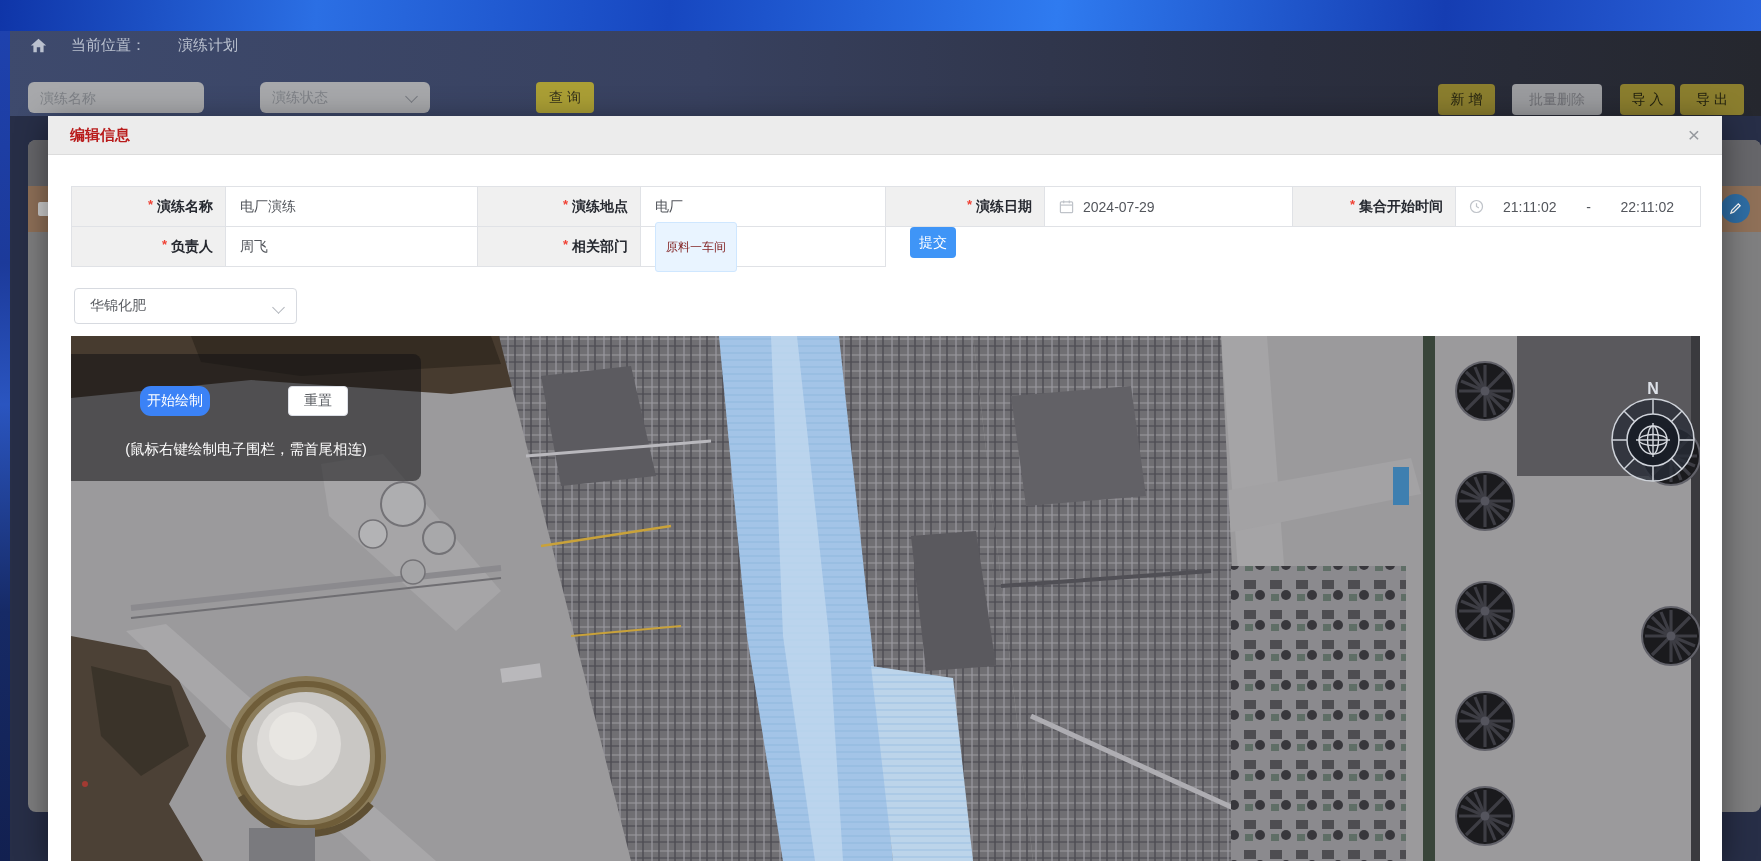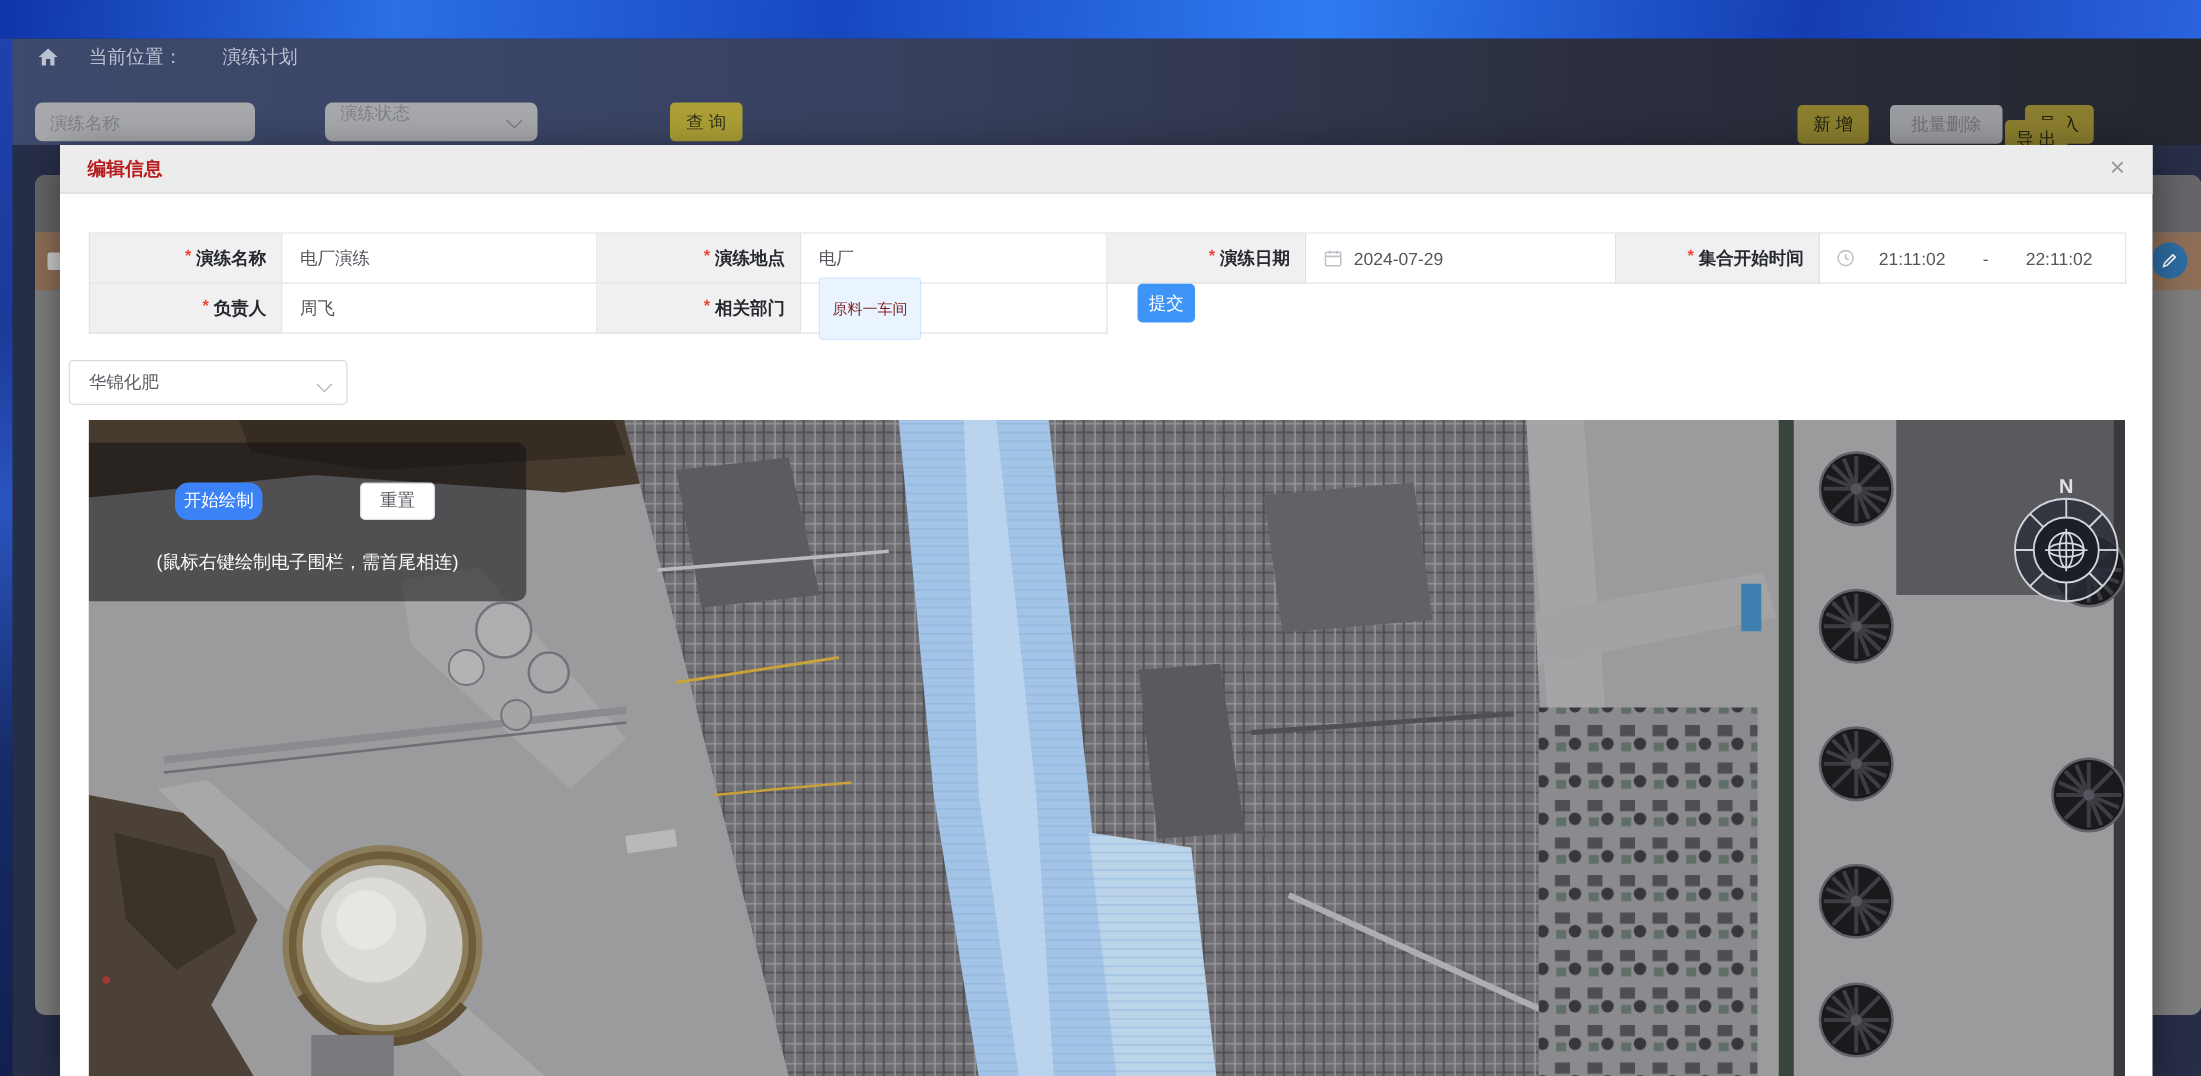--- a/index.html
+++ b/index.html
@@ -19,31 +19,31 @@
     color:#bac1cf;font-size:15px;}
   .home-ic{width:17px;height:17px;}
   .crumb-gap{margin-left:8px;}
 
   .flt-input{position:absolute;left:28px;top:82px;width:176px;height:31px;box-sizing:border-box;
     background:#a7a8ab;border:none;border-radius:6px;padding:0 12px;font-size:14px;color:#5d6065;
     font-family:inherit;outline:none;}
   .flt-input::placeholder{color:#7f8287;}
   .flt-select{position:absolute;left:260px;top:82px;width:170px;height:31px;box-sizing:border-box;
     background:#a7a8ab;border-radius:6px;padding:0 12px;font-size:14px;color:#7f8287;
-    display:flex;align-items:flex-start;}
+    display:flex;align-items:center;}
   .caret{position:absolute;right:14px;top:10px;width:8px;height:8px;
     border-right:1.6px solid #75787e;border-bottom:1.6px solid #75787e;transform:rotate(45deg);}
   .btn{position:absolute;height:31px;border:none;border-radius:4px;font-size:14px;
     font-family:inherit;cursor:pointer;display:flex;align-items:center;justify-content:center;}
   .btn-query{left:536px;top:82px;width:58px;background:#ab9f35;color:#35321a;}
   .btn-olive{background:#8b7e2e;color:#23220f;}
   .btn-add{left:1438px;top:84px;width:57px;}
   .btn-del{left:1512px;top:84px;width:90px;background:#9b9c9f;color:#707176;}
   .btn-imp{left:1620px;top:84px;width:55px;}
-  .btn-exp{left:1604px;top:84px;width:50px;margin-top:12px;}
+  .btn-exp{left:1680px;top:84px;width:64px;}
 
   
   .tbl-left{position:absolute;left:28px;top:140px;width:24px;height:672px;
     background:#7f7f80;border-radius:8px 0 0 8px;overflow:hidden;}
   .tbl-right{position:absolute;left:1722px;top:140px;width:39px;height:672px;
     background:#7f7f80;border-radius:0 8px 8px 0;overflow:hidden;}
   .tbl-head{position:absolute;left:0;top:0;width:100%;height:46px;background:#66666a;}
   .tbl-rowsel{position:absolute;left:0;top:46px;width:100%;height:46px;background:#8f7058;}
   .chk{position:absolute;left:10px;top:62px;width:14px;height:14px;background:#cfcfcf;border-radius:2px;}
   .edit-circle{position:absolute;left:-1px;top:54px;width:29px;height:29px;border-radius:50%;
@@ -67,21 +67,21 @@
     font-weight:bold;color:#262930;}
   .req{color:#f04134;font-size:13px;transform:translateY(-2px);}
   .val{background:#fff;padding-left:14px;color:#53565c;}
   .ic-field{margin-right:9px;flex:0 0 auto;}
   .time-parts{flex:1;display:flex;justify-content:space-between;margin-left:10px;padding-right:26px;}
   .tag{background:#e9f4ff;border:1px solid #cfe7ff;color:#7f1d1d;font-size:12px;
     padding:17px 10px;border-radius:3px;line-height:14px;}
   .btn-submit{position:absolute;left:862px;top:111px;width:46px;height:31px;background:#3f95f7;
     color:#fff;border:none;border-radius:4px;font-size:14px;font-family:inherit;cursor:pointer;}
 
-  .area-select{position:absolute;left:7px;top:172px;width:223px;height:36px;box-sizing:border-box;
+  .area-select{position:absolute;left:26px;top:172px;width:223px;height:36px;box-sizing:border-box;
     border:1px solid #d7dae0;border-radius:4px;background:#fff;display:flex;align-items:center;
     padding:0 15px;font-size:14px;color:#5b5e63;cursor:pointer;}
   .area-select .caret{right:13px;top:14px;border-color:#b0b4bb;}
 
   
   .map{position:absolute;left:23px;top:220px;width:1629px;height:525px;overflow:hidden;background:#9b9a9c;}
   .map svg.aerial{position:absolute;left:0;top:0;}
   .draw-panel{position:absolute;left:0;top:18px;width:350px;height:127px;
     background:rgba(18,18,20,.55);border-radius:0 8px 8px 0;}
   .btn-draw{position:absolute;left:69px;top:32px;width:70px;height:30px;background:#3b82f6;color:#fff;border-radius:11px;}

